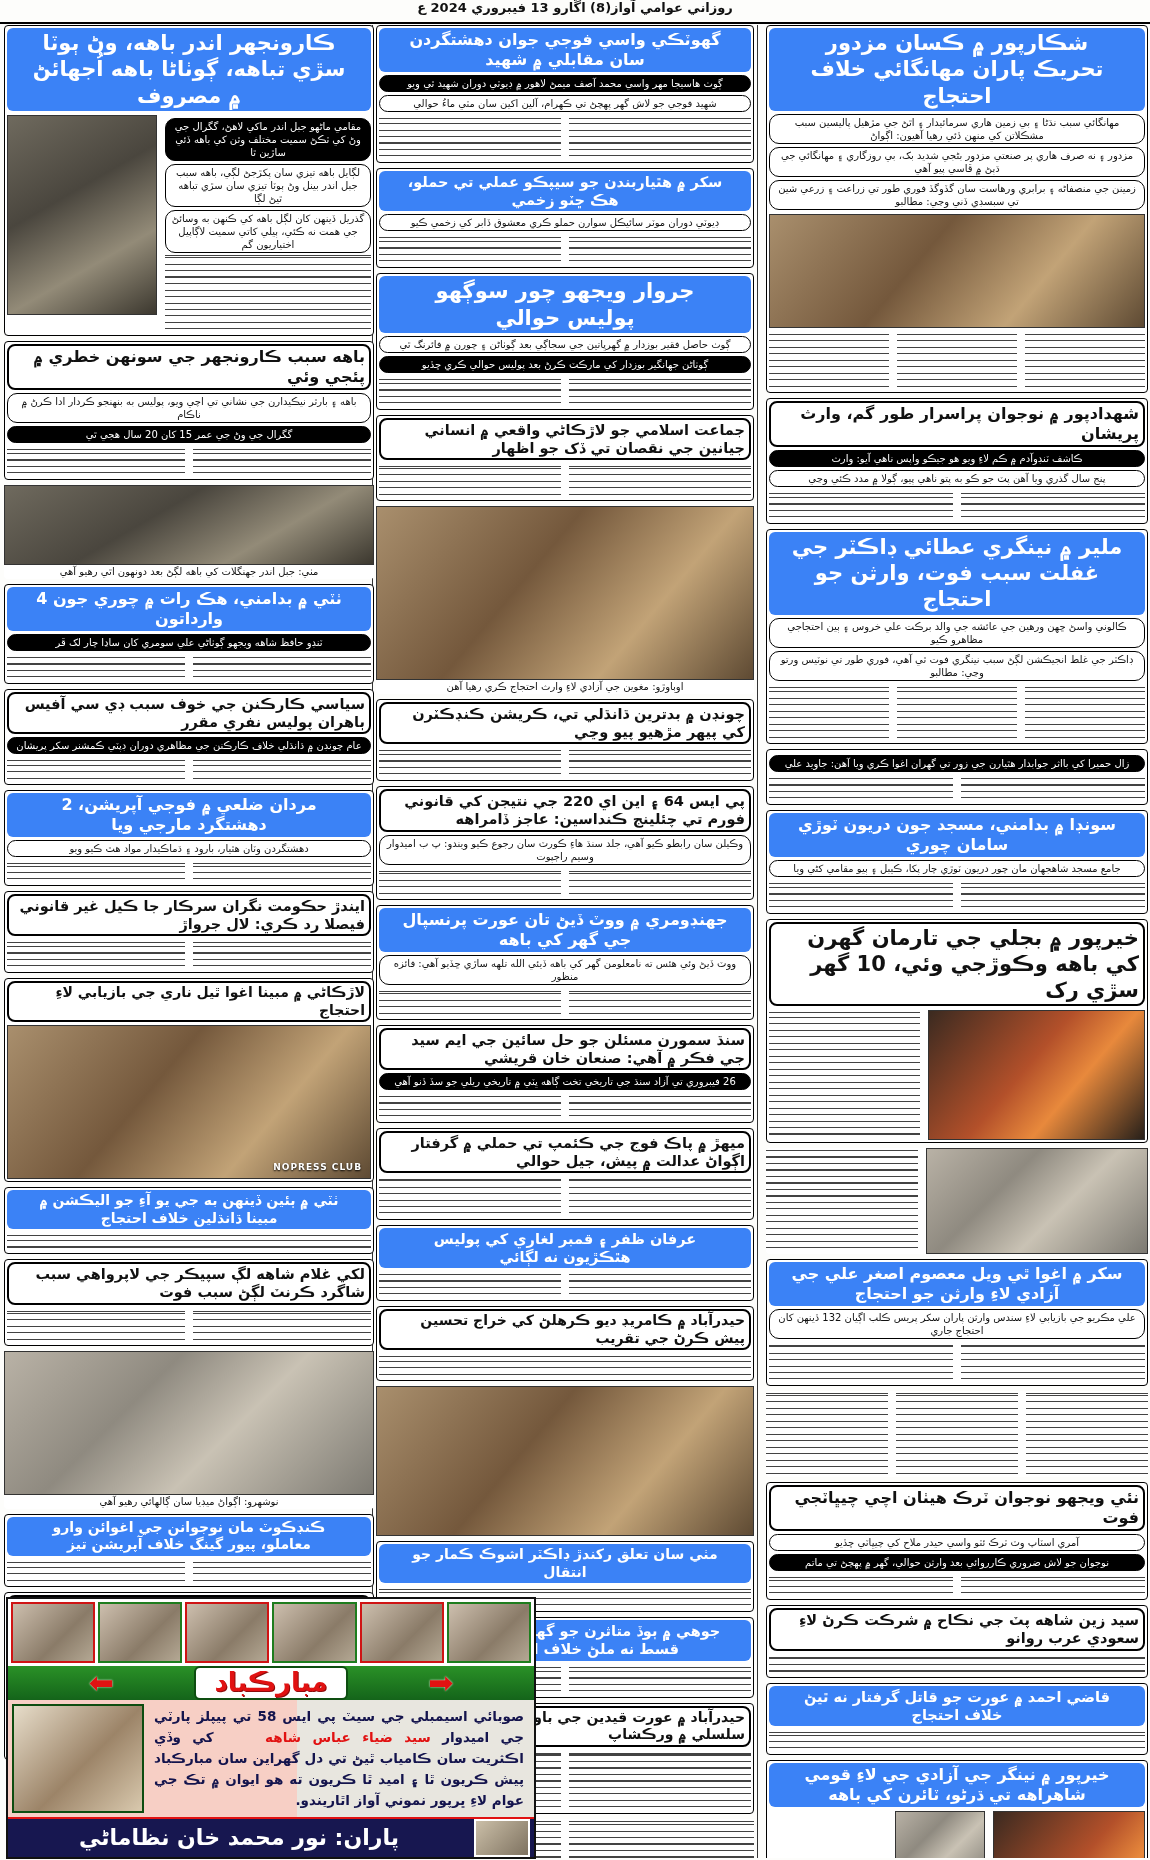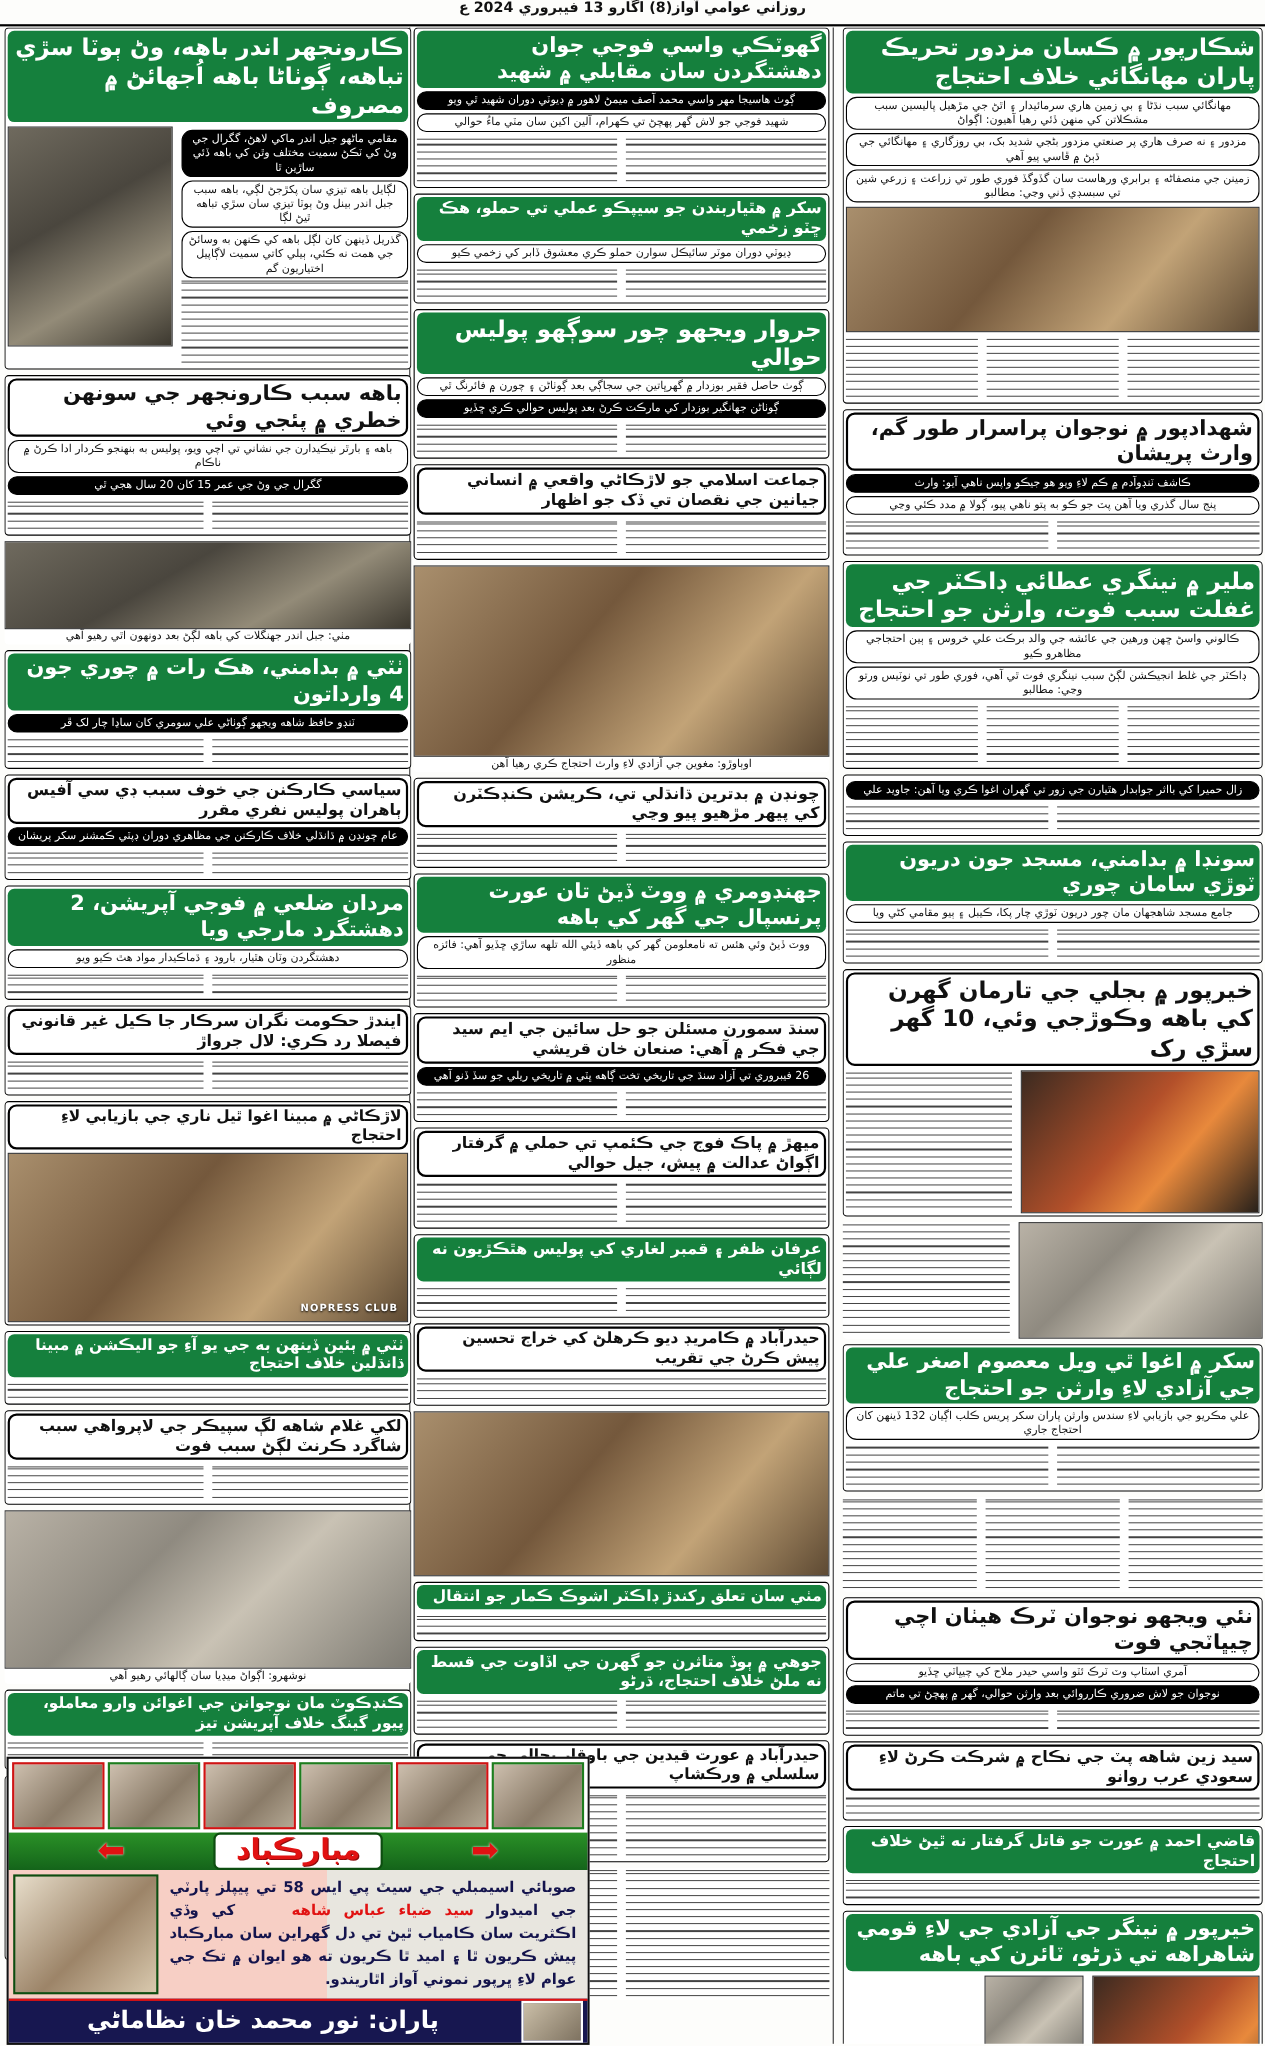--- a/index.html
+++ b/index.html
@@ -7,25 +7,25 @@
         font-family:"DejaVu Sans",sans-serif;direction:rtl;overflow:hidden;color:#111;}
   .masthead{position:absolute;top:0;left:0;right:0;height:22px;text-align:center;
         font-size:13px;font-weight:bold;border-bottom:2.5px solid #000;}
   .sheet{position:absolute;top:25px;right:2px;left:2px;bottom:2px;}
   .col{position:absolute;top:0;bottom:0;overflow:hidden;}
   .col-left{right:0;width:382px;}
   .col-center{right:390px;width:378px;border-right:1px solid #333;border-left:1px solid #333;padding:0 3px;}
   .col-right{right:774px;width:370px;}
   .blk{margin-bottom:5px;border:1px solid #000;border-radius:4px;padding:2px;background:#fff;}
   .blk.noborder{border:none;padding:0;}
-  .bar{background:#15803d;color:#fff;font-weight:bold;border-radius:6px;
-       padding:2px 4px;line-height:1.25;}
+  .bar{background:#3b82f6;color:#fff;font-weight:bold;text-align:center;border-radius:6px;
+       padding:2px 20px;line-height:1.25;}
   .box{border:2px solid #000;border-radius:8px;background:#fff;font-weight:bold;
        text-align:right;padding:1px 4px;line-height:1.25;}
-  .sz-xl{font-size:21px;} .sz-l{font-size:19px;} .sz-m{font-size:14.5px;} .sz-s{font-size:14px;}
+  .sz-xl{font-size:21px;} .sz-l{font-size:16px;} .sz-m{font-size:14.5px;} .sz-s{font-size:14px;}
   .deck{border:1px solid #000;border-radius:10px;font-size:10px;text-align:center;
         padding:1px 5px;margin-top:3px;line-height:1.3;background:#fff;}
   .deck.inv{background:#000;color:#fff;border-color:#000;}
   .greek{background-image:repeating-linear-gradient(0deg,rgba(20,20,20,.8) 0 1px,transparent 1px 6.5px);
          background-position:0 3px;margin-top:4px;}
   .grow{display:flex;gap:8px;margin-top:4px;}
   .grow .greek{flex:1;margin-top:0;}
   .photo{position:relative;border:1px solid #333;
          background:linear-gradient(135deg,#b9b2a6 0%,#8f8a80 35%,#c9c2b4 60%,#7d7a72 100%);}
   .photo.warm{background:linear-gradient(130deg,#a98f6d 0%,#74583c 40%,#c2a377 70%,#5e4a33 100%);}
@@ -220,20 +220,28 @@
       </div>
 
       <div class="blk">
         <div class="box sz-m">چونڊن ۾ بدترين ڌانڌلي تي، ڪريشن ڪنڊڪٽرن کي پيهر مڙهيو پيو وڃي</div>
         <div class="grow">
             <div class="greek" style="height:30px;"></div>
             <div class="greek" style="height:30px;"></div>
           </div>
       </div>
 
+      <div class="blk">
+        <div class="box sz-m">پي ايس 64 ۽ اين اي 220 جي نتيجن کي قانوني فورم تي چئلينج ڪنداسين: عاجز ڏامراهه</div>
+        <div class="deck">وڪيلن سان رابطو ڪيو آهي، جلد سنڌ هاءِ ڪورٽ سان رجوع ڪيو ويندو: پ ب اميدوار وسيم راڄپوت</div>
+        <div class="grow">
+            <div class="greek" style="height:28px;"></div>
+            <div class="greek" style="height:28px;"></div>
+          </div>
+      </div>
 
       <div class="blk">
         <div class="bar sz-l">جهنڊومري ۾ ووٽ ڏيڻ تان عورت پرنسپال جي گهر کي باهه</div>
         <div class="deck">ووٽ ڏيڻ وئي هئس ته نامعلومن گهر کي باهه ڏيئي الله تلهه ساڙي ڇڏيو آهي: فائزه منظور</div>
         <div class="grow">
             <div class="greek" style="height:28px;"></div>
             <div class="greek" style="height:28px;"></div>
           </div>
       </div>
 

